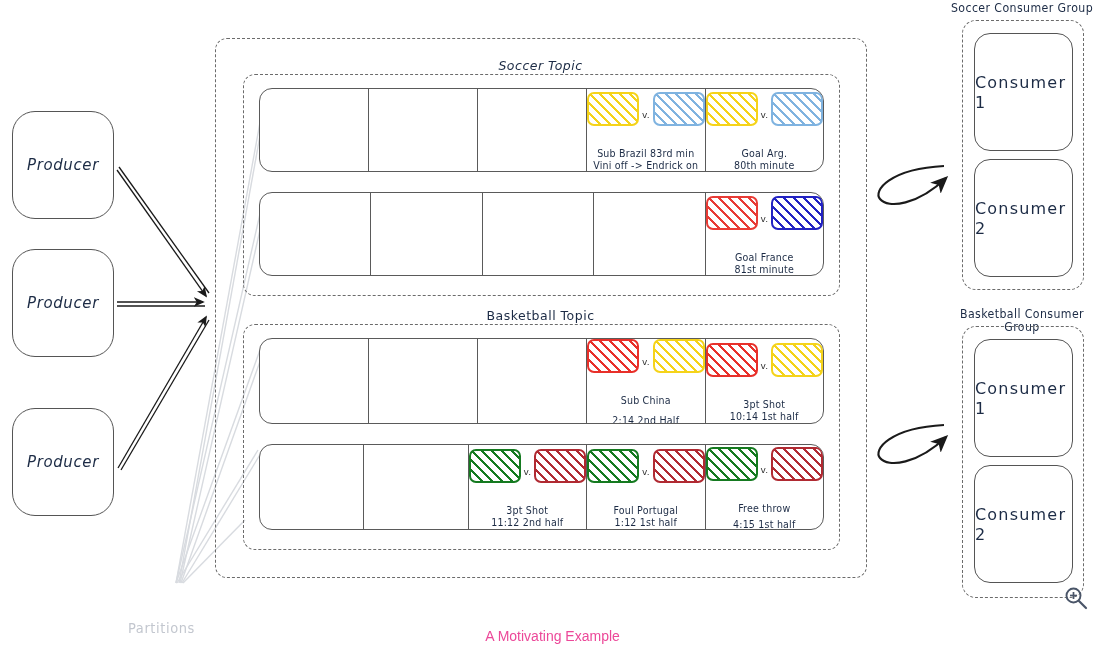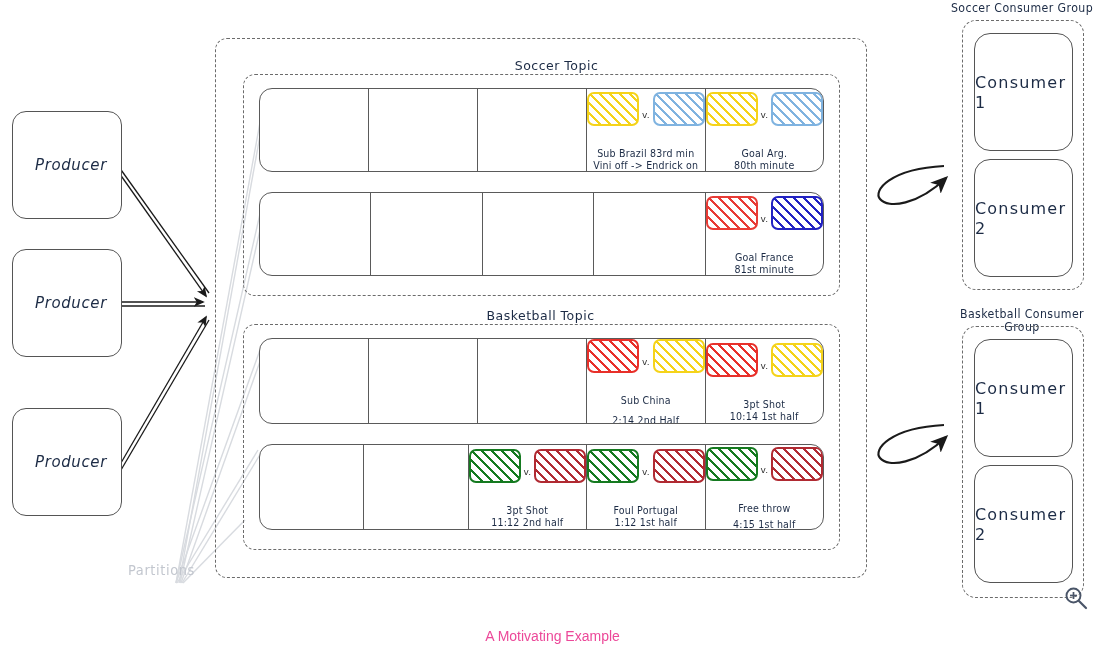--- a/index.html
+++ b/index.html
@@ -14,22 +14,22 @@
 
   
   .hand{
     font-family:"DejaVu Sans", sans-serif;
     color:#1c2b45;
     letter-spacing:.4px;
     transform:scale(1,1.04);
   }
 
   .producer-box{
-    border:1.4px solid #555;border-radius:14px;background:#fff;
-    display:flex;align-items:center;justify-content:center;padding-left:8px;
+    border:1.4px solid #555;border-radius:23px;background:#fff;
+    display:flex;align-items:center;justify-content:center;
   }
   .producer-label{font-size:15px;color:#1c2b45;letter-spacing:.6px;font-style:italic;}
 
   .dashed-outer{
     border:1.6px dashed #6b6b6b;border-radius:12px;background:transparent;
   }
   .dashed-topic{
     border:1.5px dashed #6b6b6b;border-radius:12px;background:transparent;
   }
   .topic-title{
@@ -121,21 +121,21 @@
   <div class="abs producer-box" style="left:12px;top:249px;width:100px;height:106px;">
     <span class="hand producer-label">Producer</span>
   </div>
   <div class="abs producer-box" style="left:12px;top:408px;width:100px;height:106px;">
     <span class="hand producer-label">Producer</span>
   </div>
 
   <div class="abs dashed-outer" style="left:215px;top:38px;width:650px;height:538px;"></div>
 
   <div class="abs" style="left:243px;top:58px;width:595px;height:236px;">
-    <div class="hand topic-title abs" style="left:16px;top:0;">Soccer Topic</div>
+    <div class="hand topic-title abs" style="left:0;top:0;font-style:italic;">Soccer Topic</div>
     <div class="dashed-topic abs" style="left:0;top:16px;width:595px;height:220px;"></div>
 
     <div class="partition abs" style="left:16px;top:30px;width:563px;height:82px;">
       <div class="cell"></div>
       <div class="cell"></div>
       <div class="cell"></div>
       <div class="cell">
         <div class="evt-row">
           <span class="chip" style="border-color: rgb(245, 211, 26); background: repeating-linear-gradient(45deg, rgb(245, 211, 26) 0px, rgb(245, 211, 26) 2px, rgba(255, 255, 255, 0) 2px, rgba(255, 255, 255, 0) 7px);"></span>
           <span class="vs">v.</span>
@@ -226,21 +226,21 @@
           <span class="chip" style="border-color: rgb(21, 122, 32); background: repeating-linear-gradient(45deg, rgb(21, 122, 32) 0px, rgb(21, 122, 32) 2px, rgba(255, 255, 255, 0) 2px, rgba(255, 255, 255, 0) 7px);"></span>
           <span class="vs">v.</span>
           <span class="chip" style="border-color: rgb(176, 42, 50); background: repeating-linear-gradient(45deg, rgb(176, 42, 50) 0px, rgb(176, 42, 50) 2px, rgba(255, 255, 255, 0) 2px, rgba(255, 255, 255, 0) 7px);"></span>
         </div>
         <div class="hand evt-text">Free throw</div>
         <div class="hand evt-text" style="margin-top:4px;">4:15 1st half</div>
       </div>
     </div>
   </div>
 
-  <div class="abs hand partitions-label" style="left:128px;top:563px;text-align:center;">Partitions</div>
+  <div class="abs hand partitions-label" style="left:128px;top:621px;text-align:center;">Partitions</div>
 
   <div class="abs" style="left:948px;top:2px;width:148px;height:290px;">
     <div class="hand group-title">Soccer Consumer Group</div>
     <div class="group-box abs" style="left:14px;top:18px;width:120px;height:268px;"></div>
     <div class="consumer-box abs" style="left:26px;top:31px;width:97px;height:116px;">
       <span class="hand consumer-label">Consumer 1</span>
     </div>
     <div class="consumer-box abs" style="left:26px;top:157px;width:97px;height:116px;">
       <span class="hand consumer-label">Consumer 2</span>
     </div>

